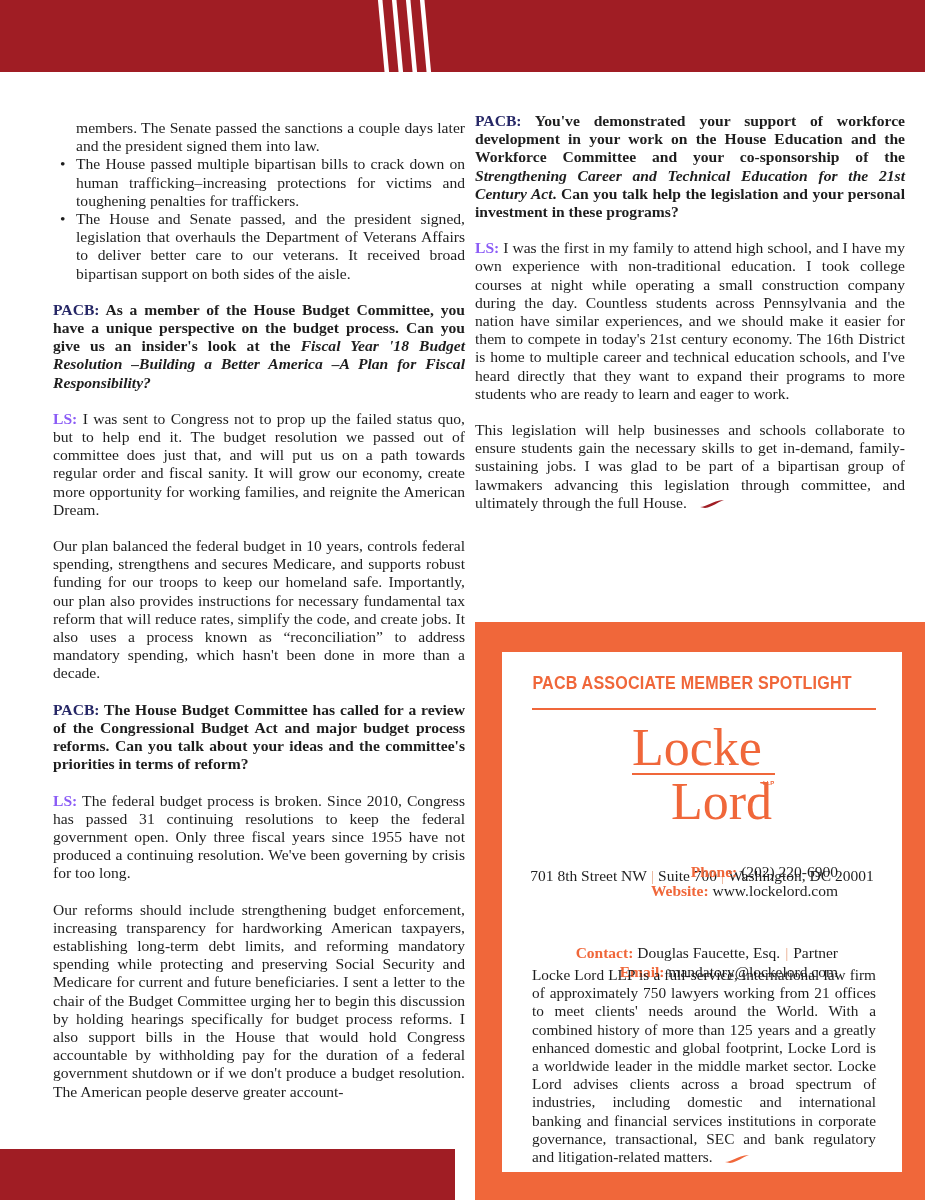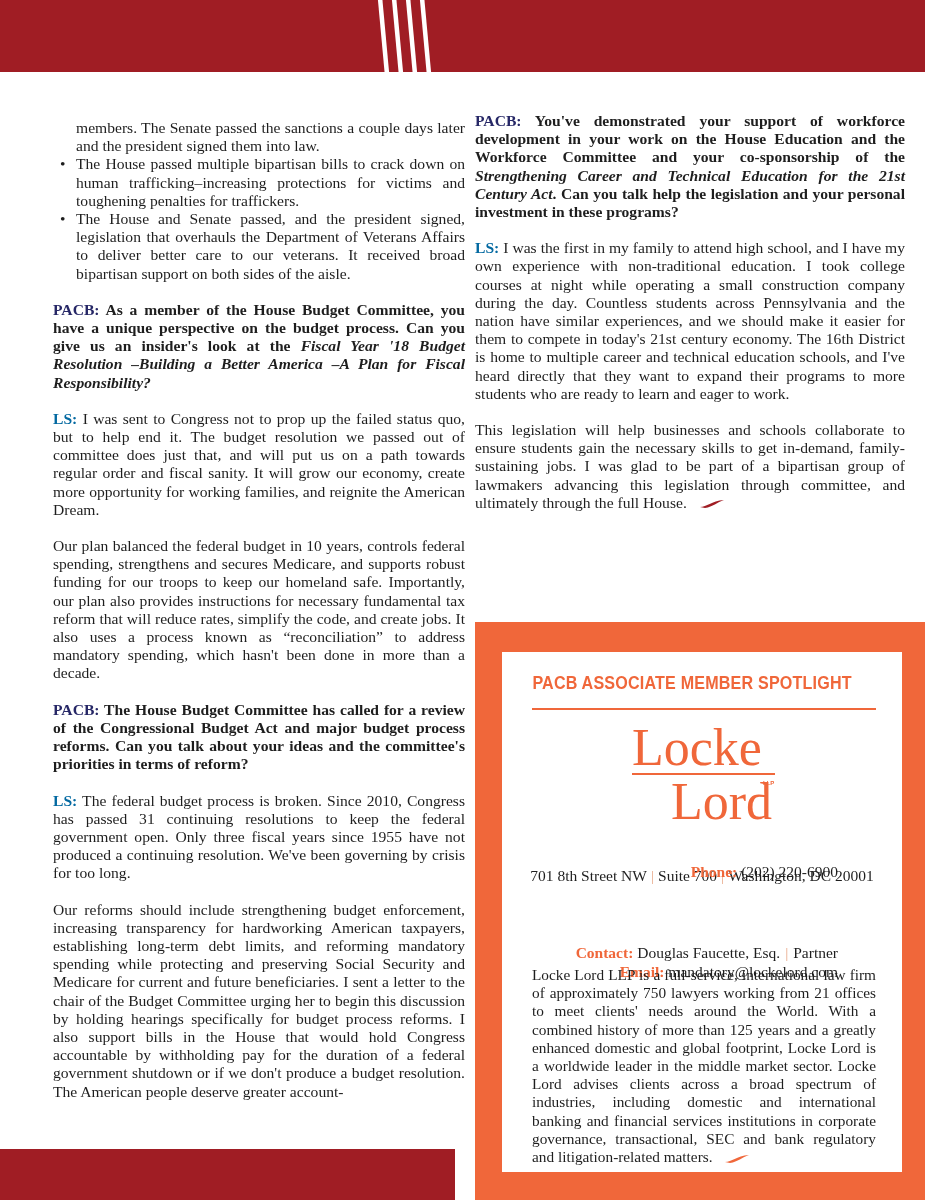--- a/index.html
+++ b/index.html
@@ -21,21 +21,21 @@
   .col {
     position: absolute; top: 107px;
     font-size: 15.6px; line-height: 18.2px;
     text-align: justify; hyphens: manual;
   }
   .col-left { left: 53px; width: 412px; }
   .col-right { left: 475px; width: 430px; top: 112px; }
   .col p { margin: 0 0 18px 0; }
   .col p.q { font-weight: bold; }
   .spk-q { color: #262766; font-weight: bold; }
-  .spk-a { color: #0369a1; font-weight: bold; }
+  .spk-a { color: #8b5cf6; font-weight: bold; }
   .bullets { margin: 0 0 18px 0; padding: 0; list-style: none; }
   .bullets li { position: relative; padding-left: 23px; }
   .bullets li .dot { position: absolute; left: 7px; top: 0; }
   .cont { padding-left: 23px; margin-top: 12px; }
   .end-mark { display: inline-block; vertical-align: middle; margin-left: 8px; }
   
   .spot-outer {
     position: absolute; left: 475px; top: 622px; width: 450px; height: 578px;
     background: #f0673a;
   }
@@ -164,20 +164,24 @@
 
 <div class="addr">
   <span>701 8th Street NW</span><span class="sep">|</span><span>Suite 700</span><span class="sep">|</span><span>Washington, DC 20001</span>
 </div>
 
 <div class="contact-block cb1">
   <div>
     <span class="lbl">Phone:</span>
     <span>(202) 220-6900</span>
   </div>
+  <div>
+    <span class="lbl">Website:</span>
+    <span>www.lockelord.com</span>
+  </div>
 </div>
 
 <div class="contact-block cb2">
   <div>
     <span class="lbl">Contact:</span>
     <span>Douglas Faucette, Esq.</span><span class="sep" style="color:#e8a98a;margin:0 5px;">|</span><span>Partner</span>
   </div>
   <div>
     <span class="lbl">Email:</span>
     <span>mandatory@lockelord.com</span>

